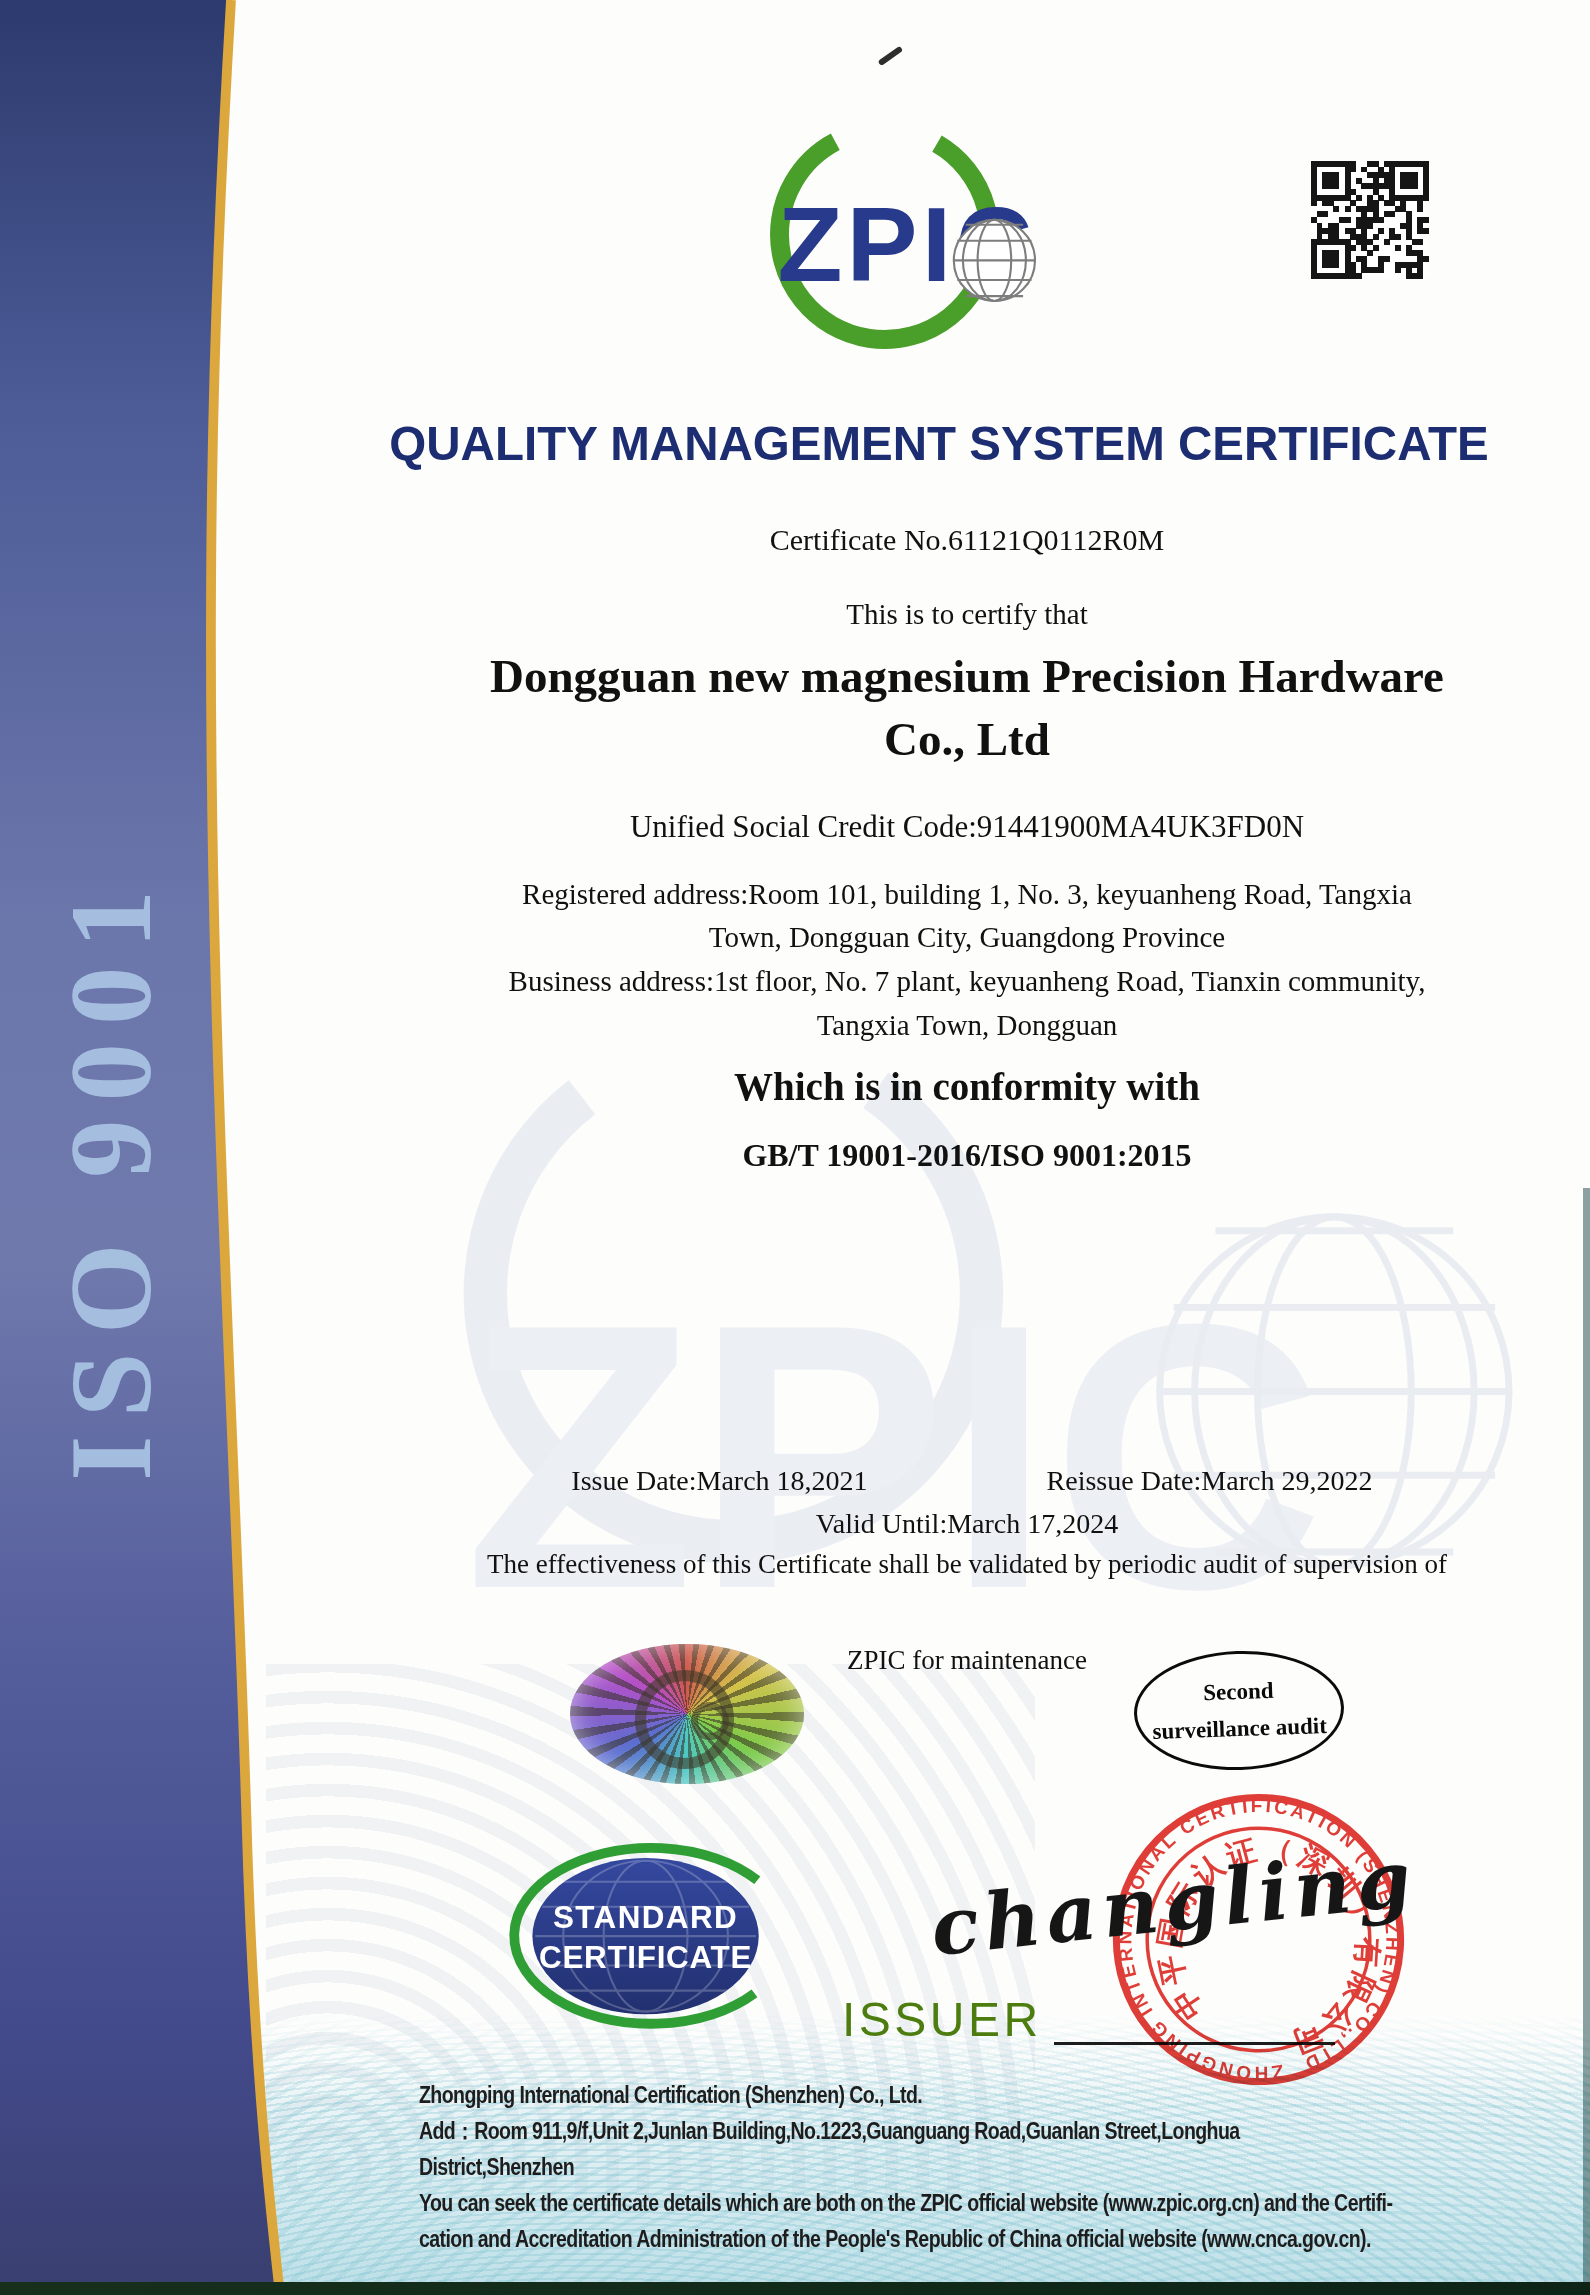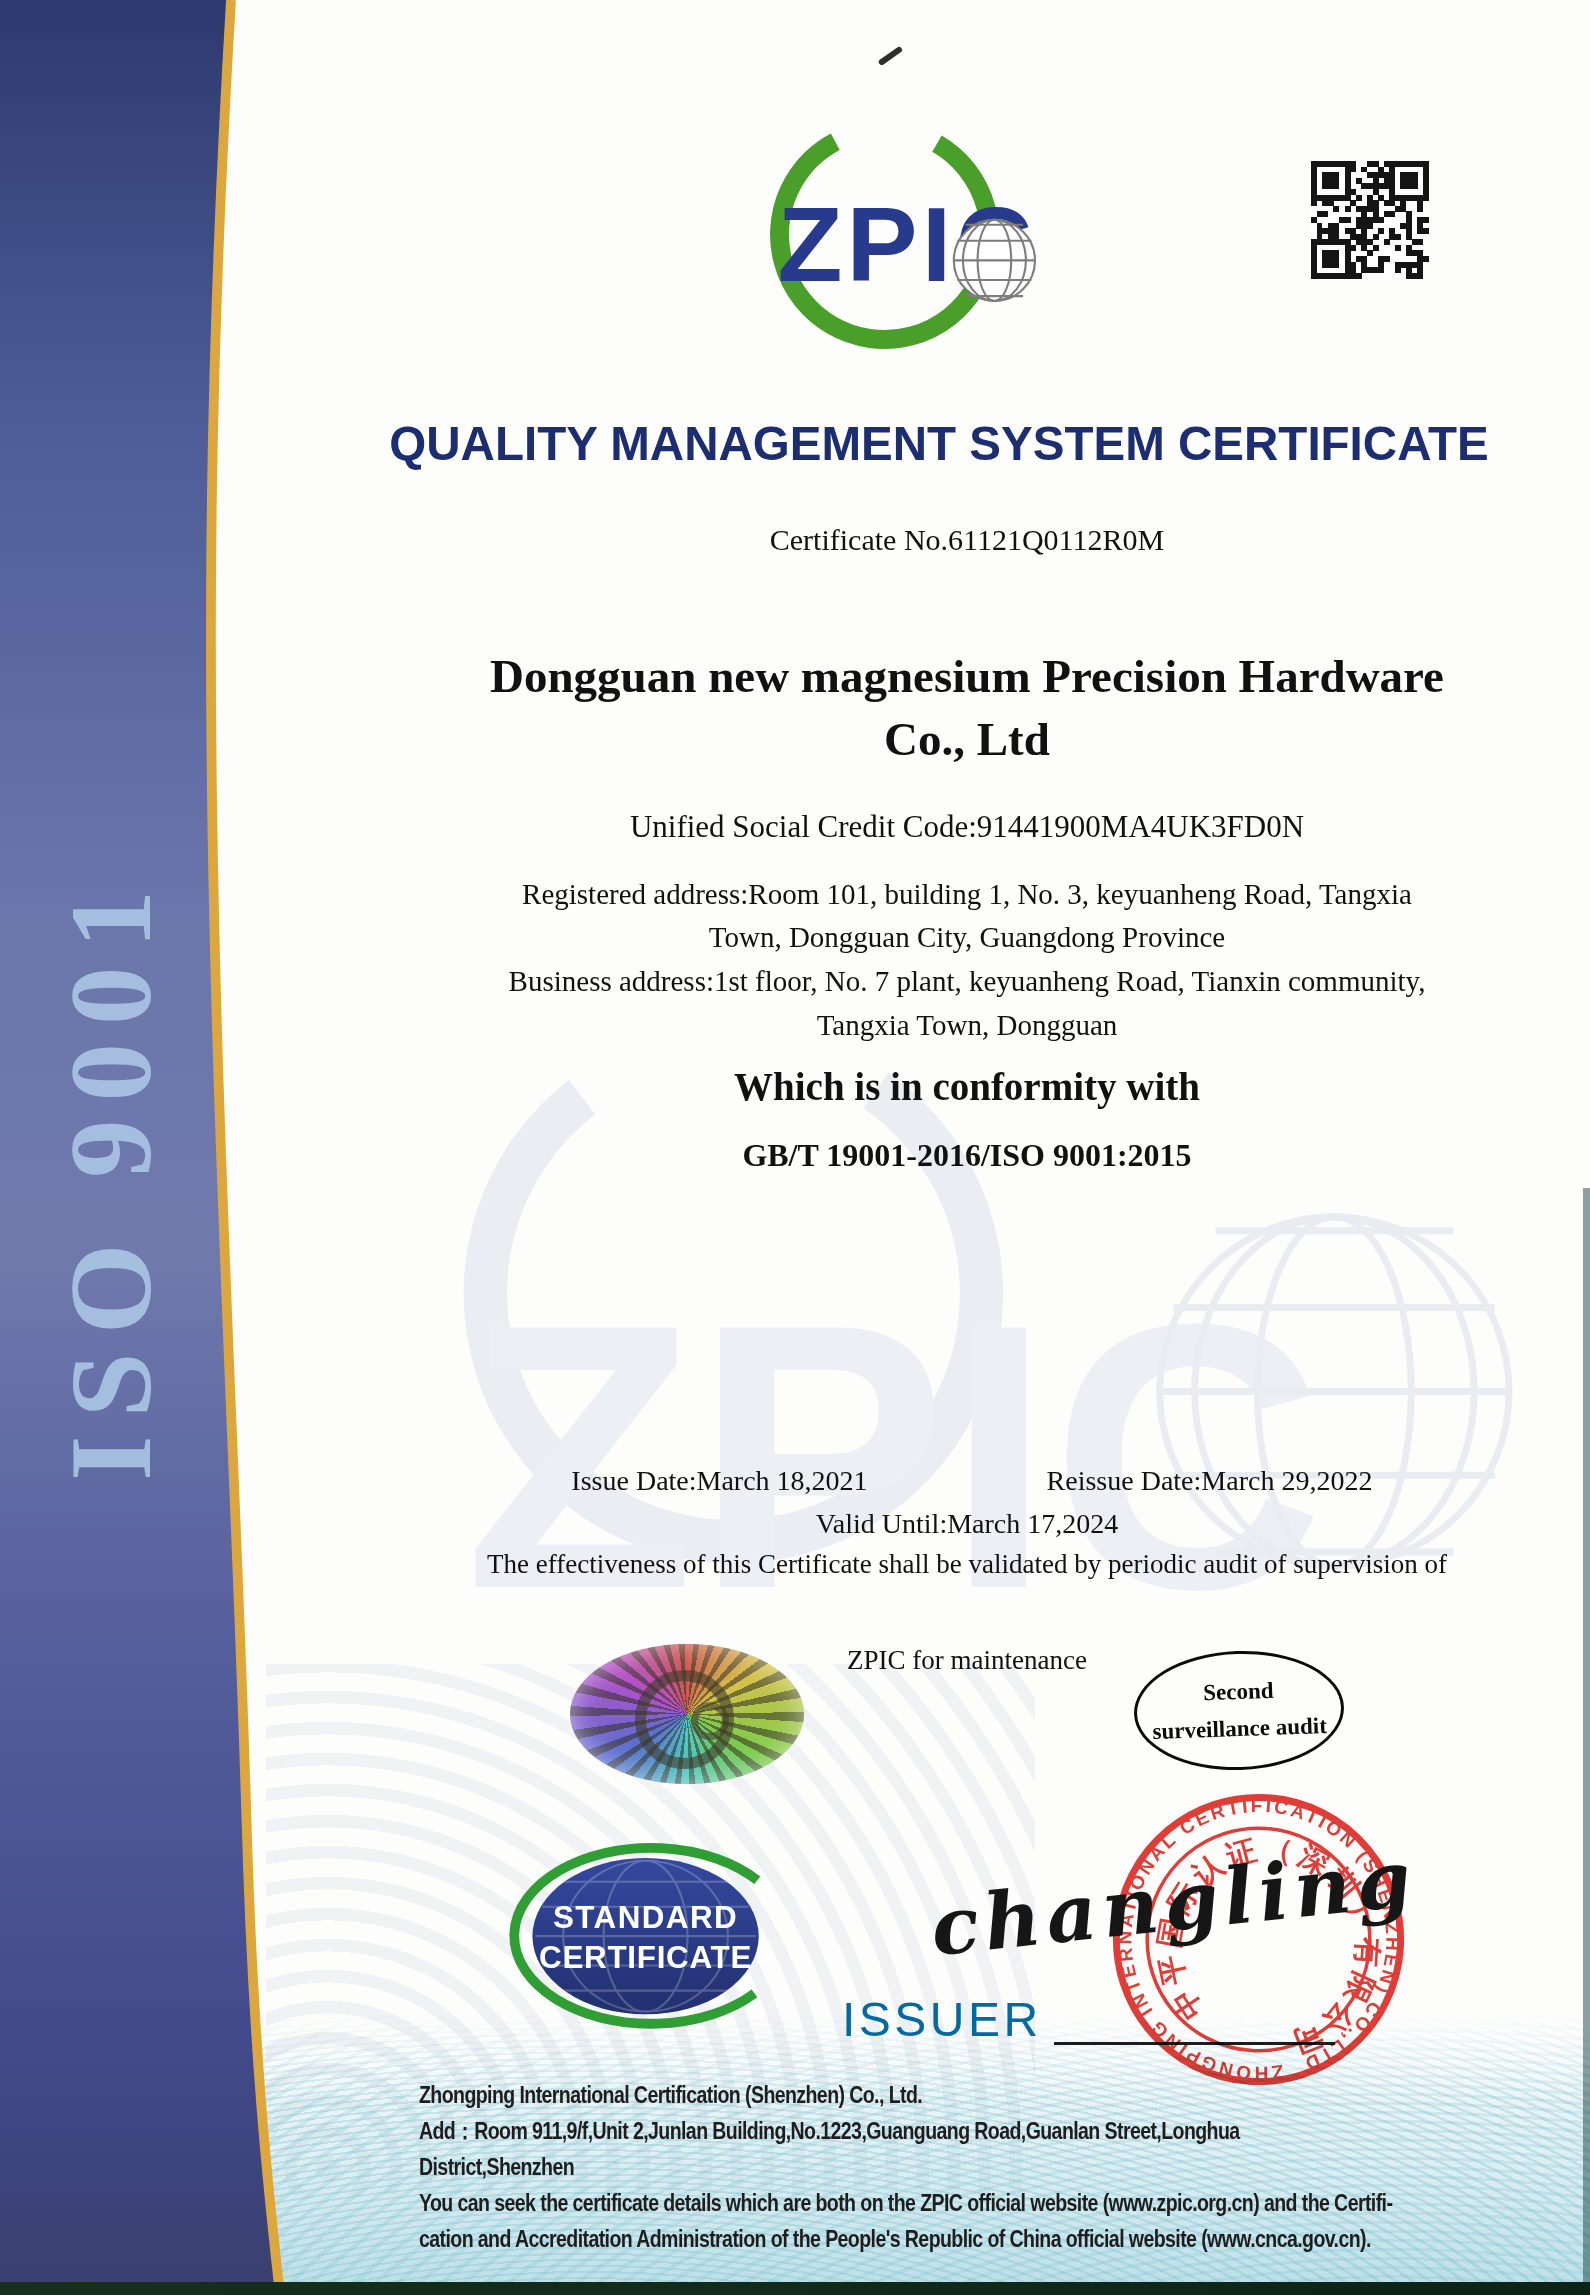--- a/index.html
+++ b/index.html
@@ -87,21 +87,21 @@
     border:3.5px solid #0b0b0b;border-radius:50%;
     display:flex;flex-direction:column;align-items:center;justify-content:center;
     gap:11.2px;transform:rotate(-2deg);
     font-family:"Liberation Serif",serif;font-weight:bold;font-size:23px;color:#0b0b0b;
   }
   
   .badge-svg{left:486px;top:1837px;z-index:4;}
   .stamp-svg{left:1108px;top:1789px;z-index:5;mix-blend-mode:multiply;opacity:.93;}
   .issuer{
     left:842px;top:1992px;z-index:4;
-    font-family:"Liberation Sans",sans-serif;font-size:48px;letter-spacing:3.5px;color:#0369a1;
+    font-family:"Liberation Sans",sans-serif;font-size:48px;letter-spacing:3.5px;color:#4d7c0f;
   }
   .sig-line{left:1054px;top:2042px;width:281px;height:2.8px;background:#1c1c1c;z-index:4;}
   .signature{
     left:930px;top:1857px;z-index:6;
     font-family:"DejaVu Serif",serif;font-style:italic;font-weight:bold;
     font-size:78px;letter-spacing:5.6px;color:#161616;transform:rotate(-6deg);
   }
   
   .footer{
     left:419px;top:2077px;width:1370px;z-index:4;
@@ -392,20 +392,21 @@
       <i style="left:34px;top:112px"></i>
       <i style="left:39px;top:112px"></i>
       <i style="left:45px;top:112px"></i>
       <i style="left:95px;top:112px"></i>
       <i style="left:101px;top:112px"></i>
       <i style="left:106px;top:112px"></i>
     </div>
 
   <div class="abs ctr title">QUALITY MANAGEMENT SYSTEM CERTIFICATE</div>
   <div class="abs ctr cert-no">Certificate No.61121Q0112R0M</div>
+  <div class="abs ctr certify">This is to certify that</div>
   <div class="abs ctr company1">Dongguan new magnesium Precision Hardware</div>
   <div class="abs ctr company2">Co., Ltd</div>
   <div class="abs ctr credit">Unified Social Credit Code:91441900MA4UK3FD0N</div>
 
   <div class="abs ctr addr" style="top:878px">Registered address:Room 101, building 1, No. 3, keyuanheng Road, Tangxia</div>
   <div class="abs ctr addr" style="top:921px">Town, Dongguan City, Guangdong Province</div>
   <div class="abs ctr addr" style="top:965px">Business address:1st floor, No. 7 plant, keyuanheng Road, Tianxin community,</div>
   <div class="abs ctr addr" style="top:1009px">Tangxia Town, Dongguan</div>
 
   <div class="abs ctr conformity">Which is in conformity with</div>

